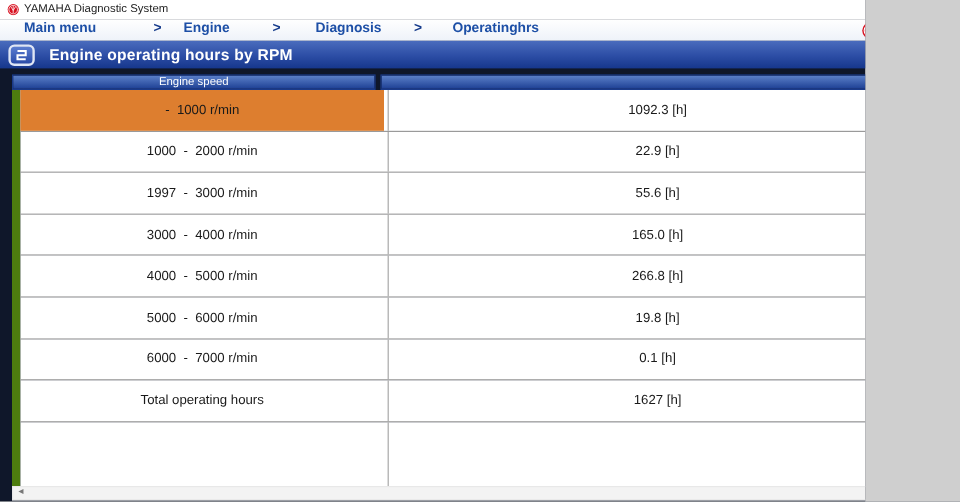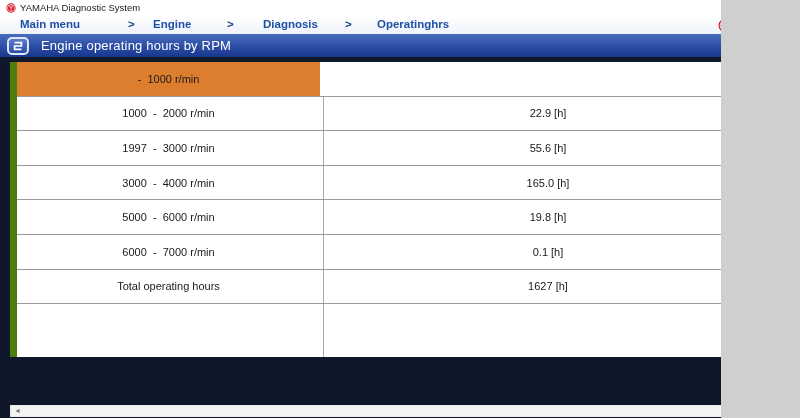--- a/index.html
+++ b/index.html
@@ -28,21 +28,21 @@
 
   .brand{position:absolute;right:8px;top:1px;display:flex;align-items:center;gap:2px;}
   .brand-name{font-size:14px;font-weight:bold;font-style:italic;color:#d8101f;letter-spacing:-0.5px;}
 
   
   .pagebar{position:absolute;top:34px;left:0;width:800px;height:23px;
     background:linear-gradient(180deg,#4a6cbd 0%,#2c4da5 55%,#16378c 100%);
     display:flex;align-items:center;}
   .pagebar-icon{width:22px;height:18px;margin-left:7px;border:2px solid #dfe6f5;border-radius:5px;
     background:linear-gradient(180deg,#5b7dd0,#2a4ba8);display:flex;align-items:center;justify-content:center;}
-  .page-title{color:#ffffff;font-size:13px;font-weight:normal;margin-left:12px;letter-spacing:0.2px;}
+  .page-title{color:#ffffff;font-size:13px;font-weight:bold;margin-left:12px;letter-spacing:0.2px;}
 
   
   .datatable{position:absolute;left:10px;top:62px;width:763px;}
   .thead{display:flex;height:13px;}
   .th{background:linear-gradient(180deg,#5b80c9,#1e4094);border:1px solid #1a3a8a;
     color:#fff;font-size:9.5px;line-height:11px;text-align:center;}
   .th-left{width:303px;margin-right:4px;}
   .th-right{flex:1;}
   .tbody{border-left:7px solid #4d7c0f;border-right:1px solid #c2c2c2;}
   .trow{display:flex;height:34.6px;border-bottom:1px solid #9a9a9a;align-items:stretch;background:#fff;cursor:pointer;}
@@ -102,35 +102,44 @@
   <div class="pagebar">
     <span class="pagebar-icon">
       <svg width="14" height="12" viewBox="0 0 16 14">
         <path d="M4 3 H12 V7 H4 V11 H12" fill="none" stroke="#ffffff" stroke-width="2"></path>
       </svg>
     </span>
     <span class="page-title">Engine operating hours by RPM</span>
   </div>
 
   <div class="datatable">
+    <div class="thead">
+      <div class="th th-left">Engine speed</div>
+      <div class="th th-right"></div>
+    </div>
     <div class="tbody">
       <div class="trow">
         <div class="cell-label highlight">-  1000 r/min</div>
+        <div class="cell-value">1092.3 [h]</div>
       </div>
       <div class="trow">
         <div class="cell-label">1000  -  2000 r/min</div>
         <div class="cell-value">22.9 [h]</div>
       </div>
       <div class="trow">
         <div class="cell-label">1997  -  3000 r/min</div>
         <div class="cell-value">55.6 [h]</div>
       </div>
       <div class="trow">
         <div class="cell-label">3000  -  4000 r/min</div>
         <div class="cell-value">165.0 [h]</div>
+      </div>
+      <div class="trow">
+        <div class="cell-label">4000  -  5000 r/min</div>
+        <div class="cell-value">266.8 [h]</div>
       </div>
       <div class="trow">
         <div class="cell-label">5000  -  6000 r/min</div>
         <div class="cell-value">19.8 [h]</div>
       </div>
       <div class="trow">
         <div class="cell-label">6000  -  7000 r/min</div>
         <div class="cell-value">0.1 [h]</div>
       </div>
       <div class="trow">

